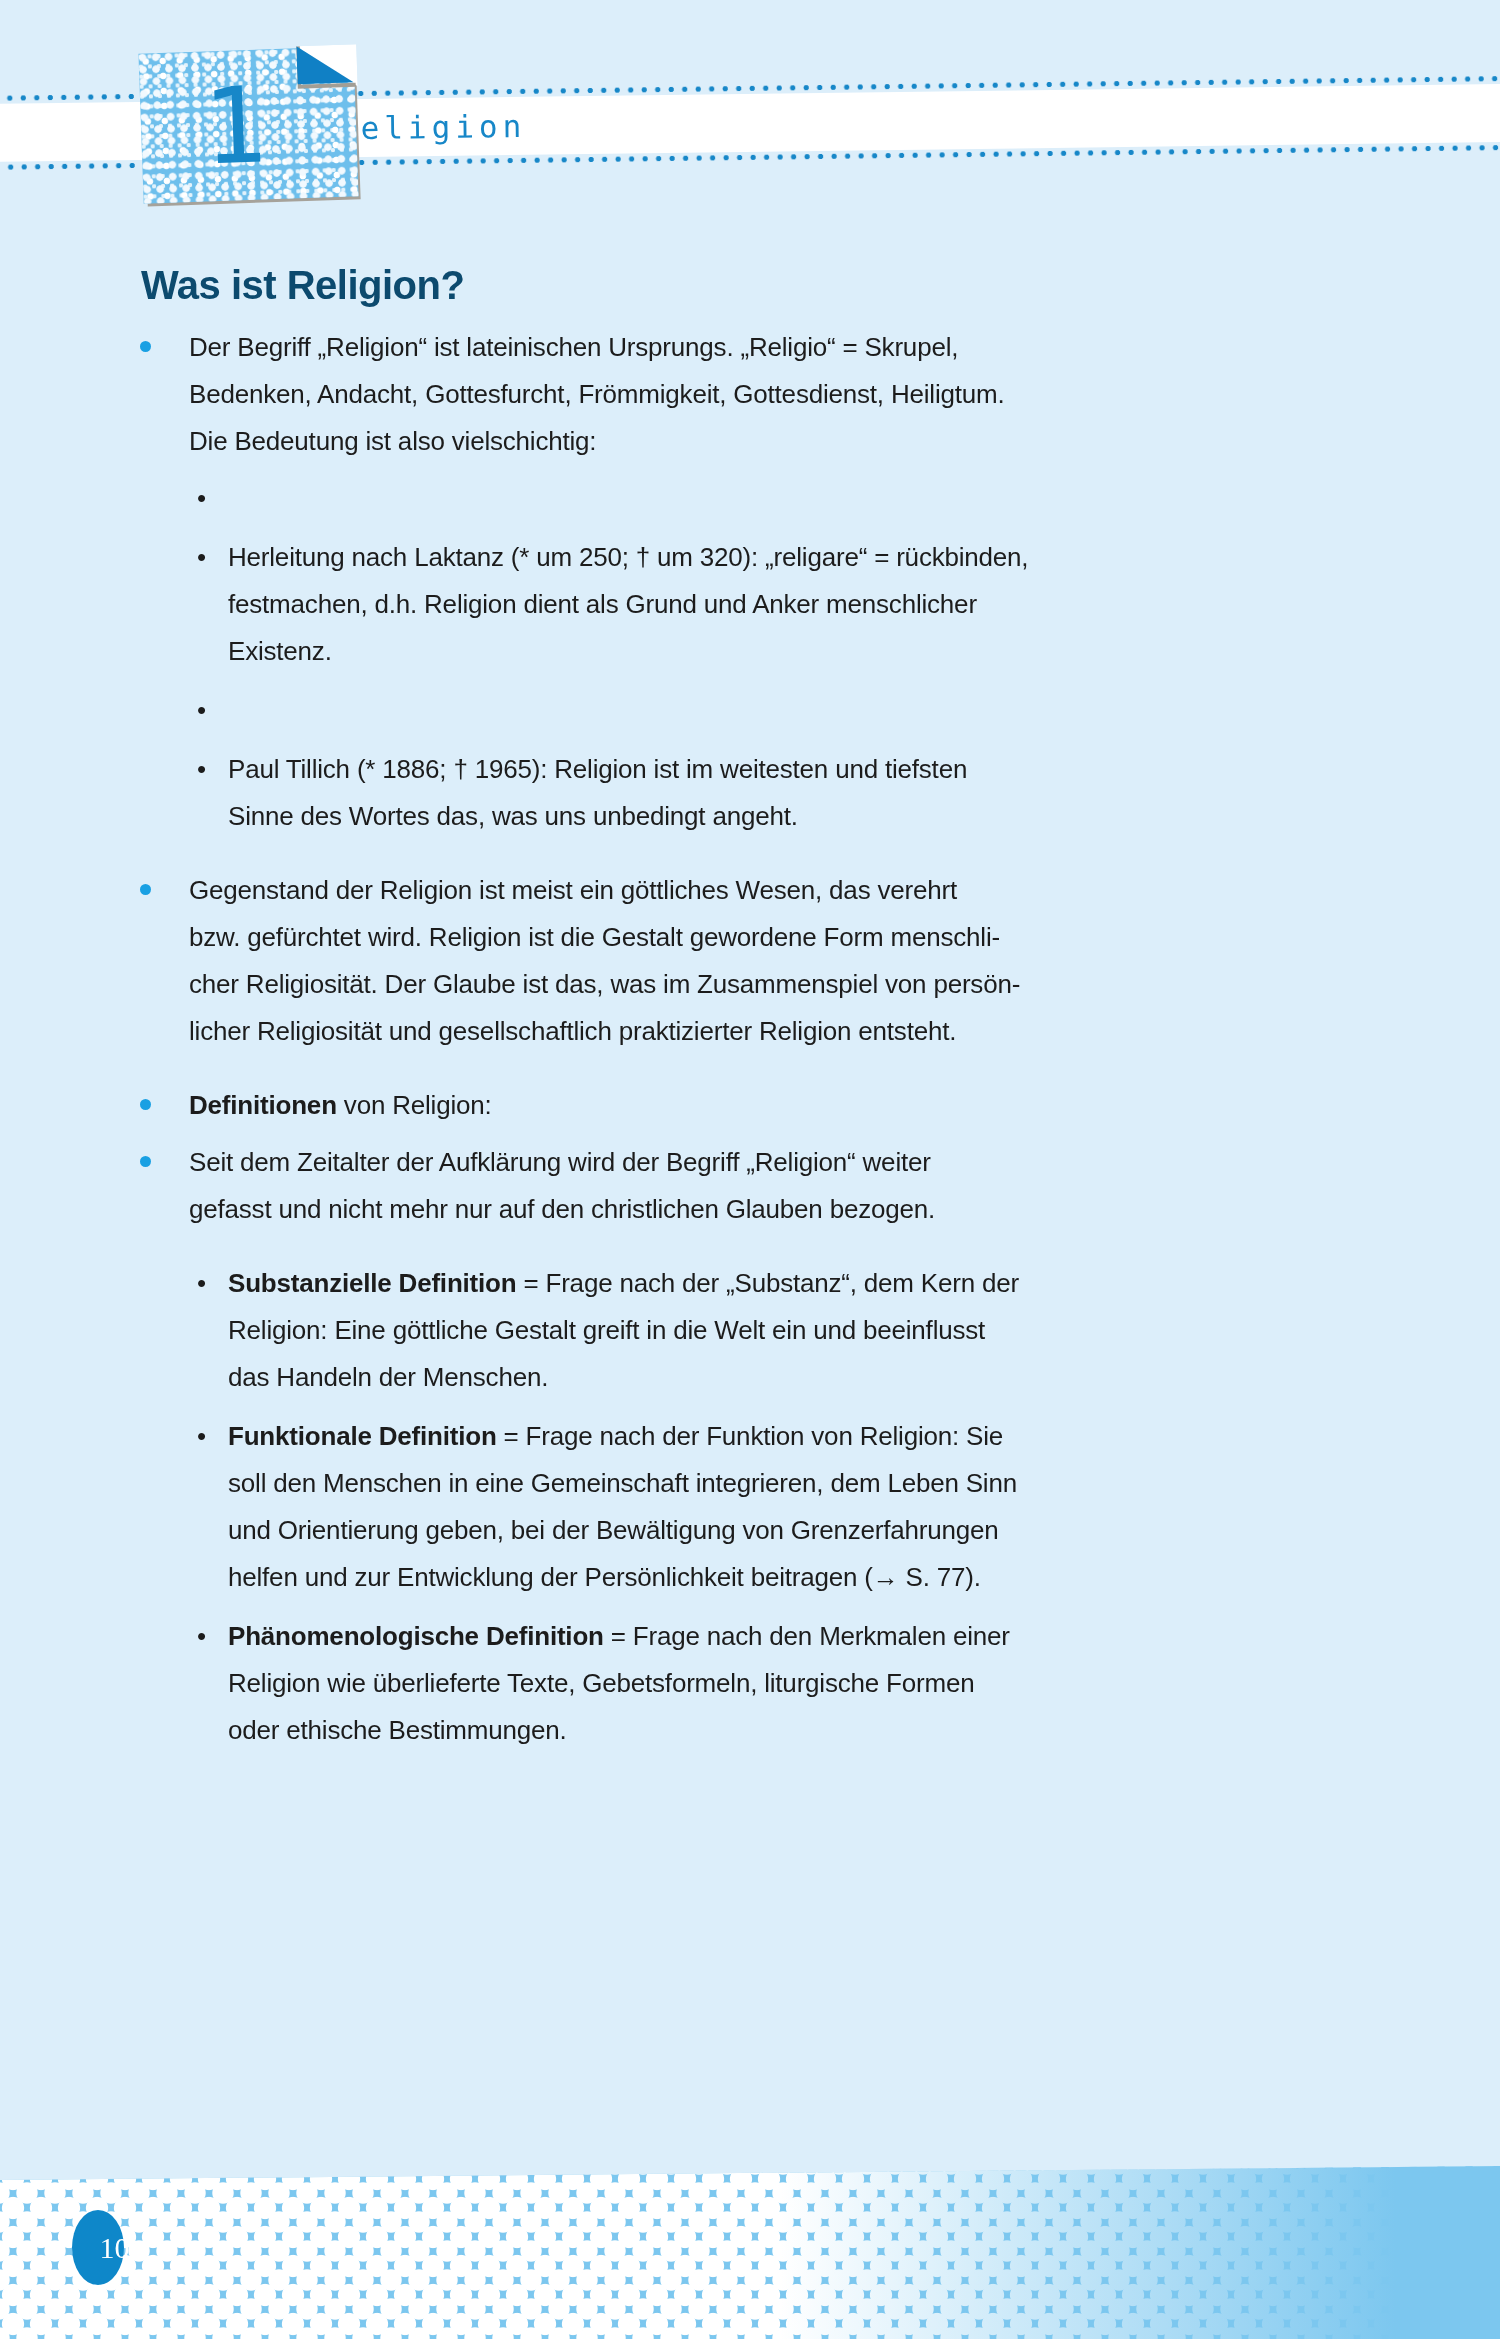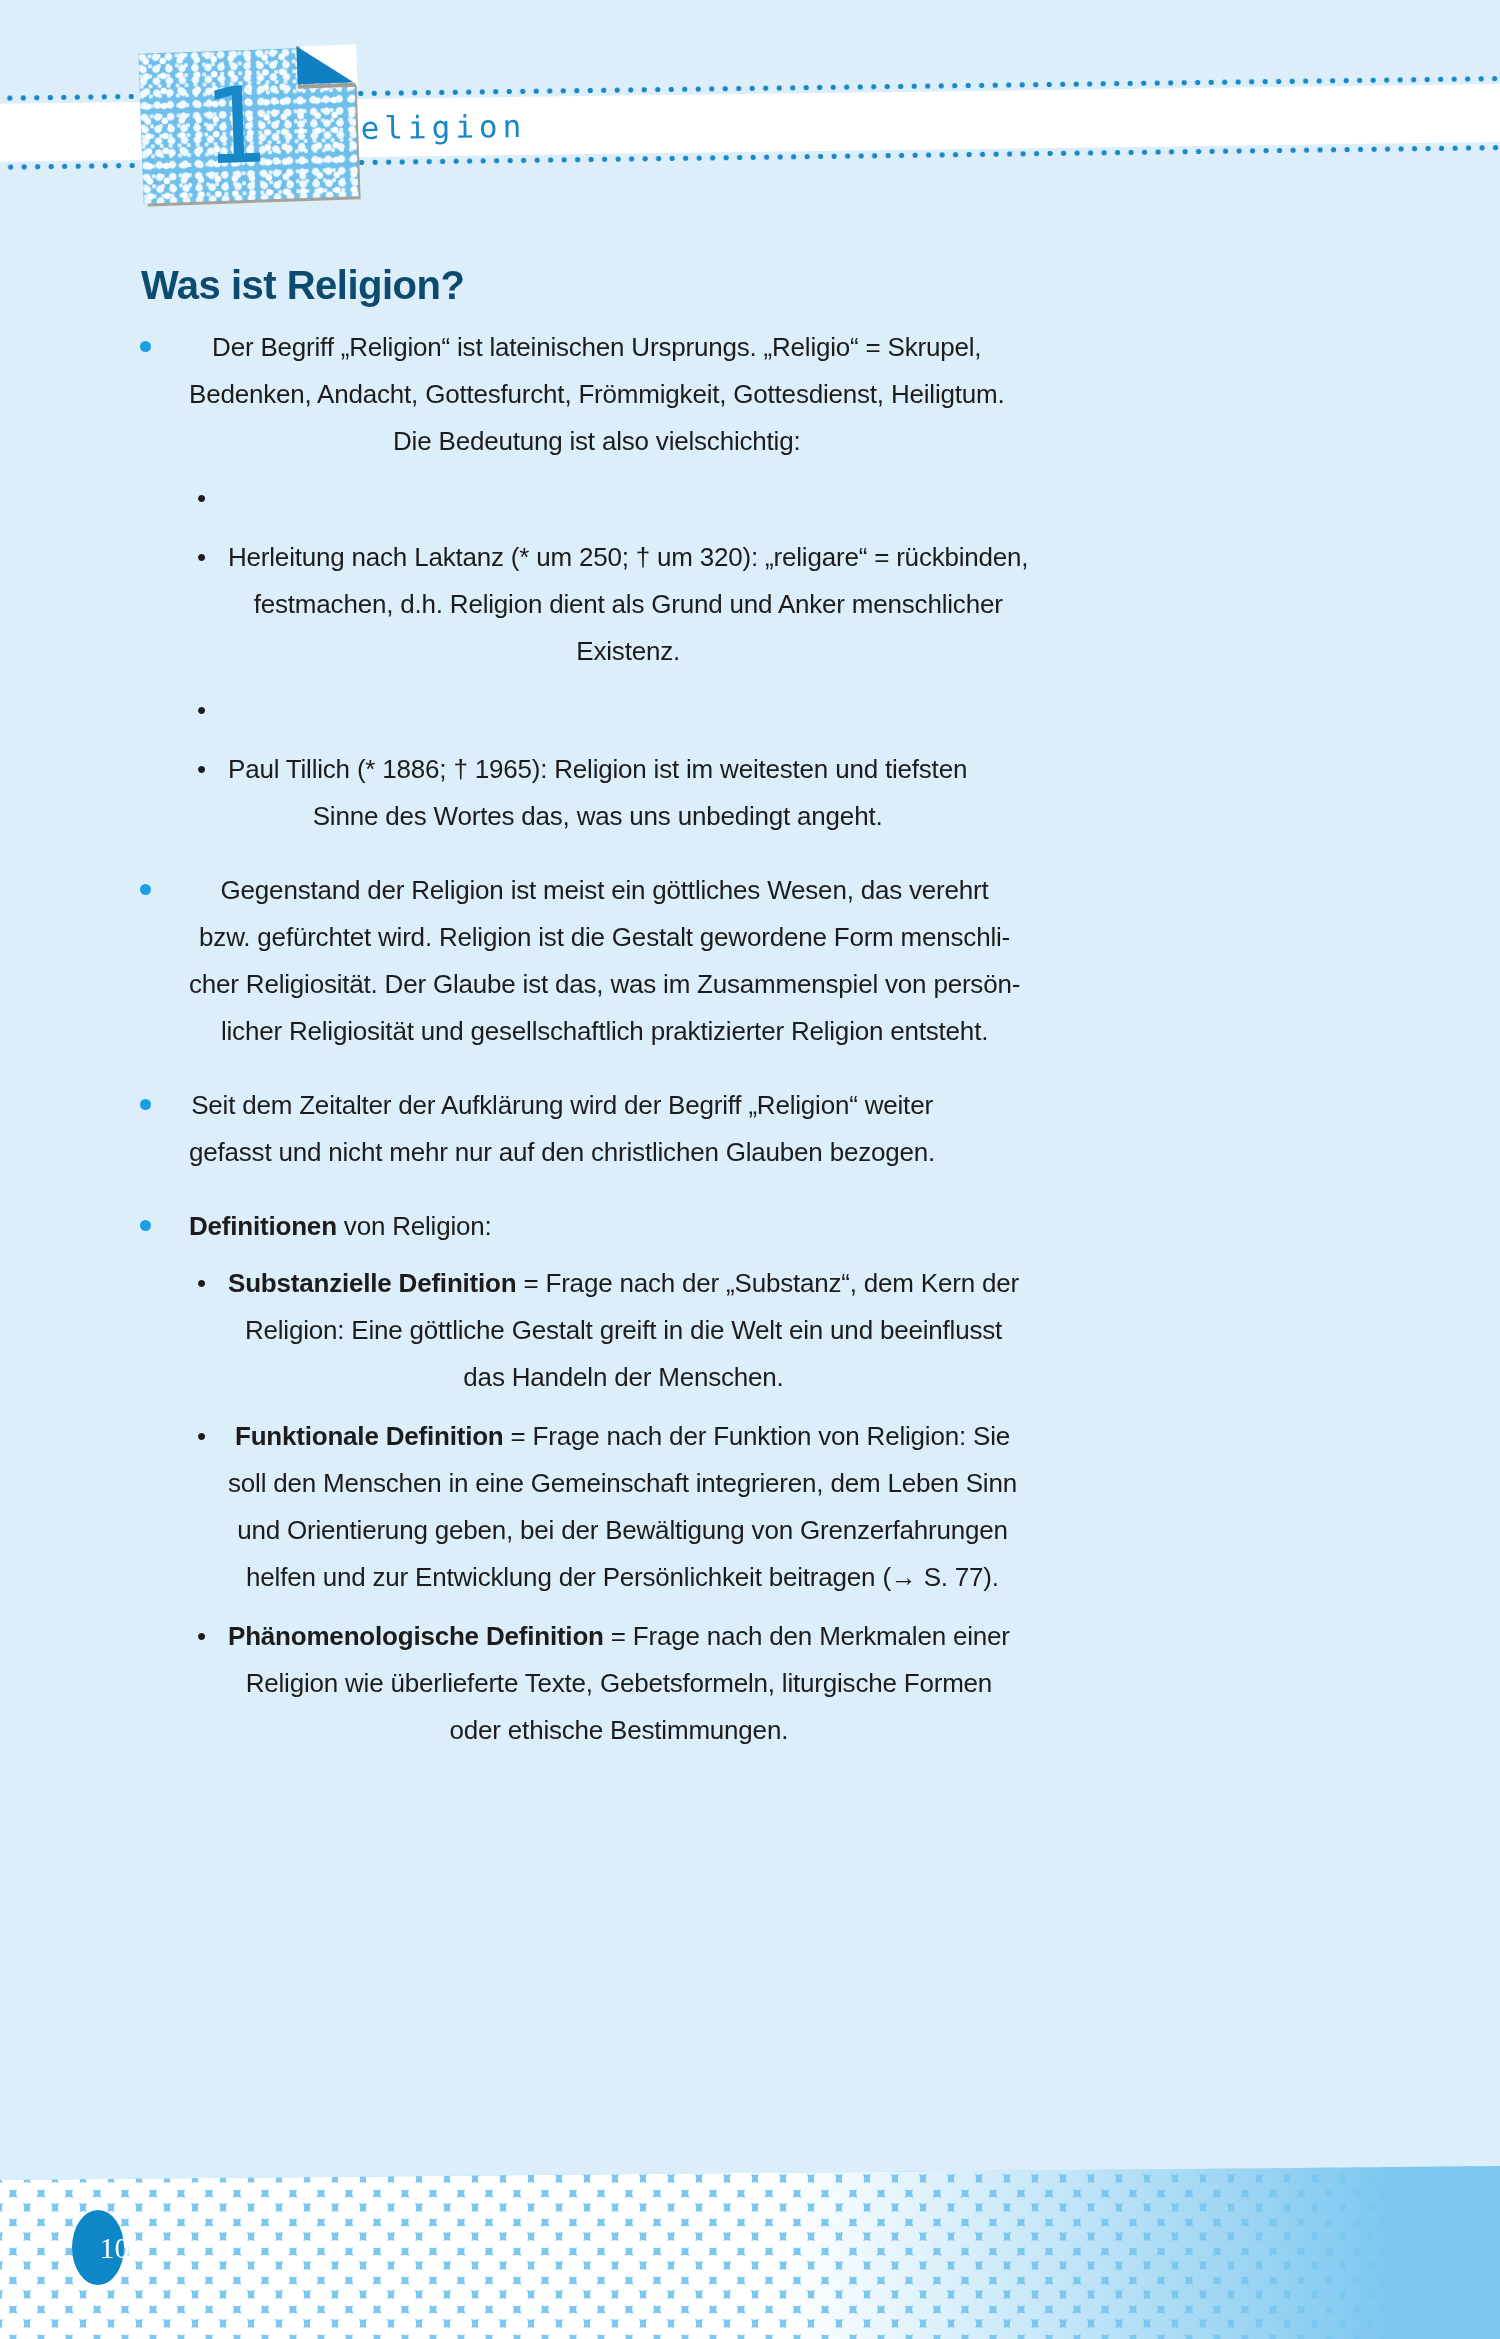--- a/index.html
+++ b/index.html
@@ -50,21 +50,21 @@
   .page-title{
     position:absolute;left:141px;top:236px;z-index:1;
     font-size:40px;font-weight:bold;letter-spacing:-0.5px;color:#0c4a6e;
   }
   .content{
     position:absolute;left:140px;top:324px;width:1180px;z-index:1;
   }
   .li{display:flex;align-items:flex-start;}
   .txt{
     font-size:26px;line-height:47px;color:#1c1c1c;
-    letter-spacing:-0.2px;white-space:pre-line;text-align:center;
+    letter-spacing:-0.2px;white-space:pre-line;
   }
   .txt .lead{font-weight:bold;}
   .l1{margin-bottom:27px;}
   .l1.has-children{margin-bottom:10px;}
   .l1 .marker{
     flex:none;width:11px;height:11px;border-radius:50%;
     background:#19a0e3;margin-top:17px;
   }
   .l1 .txt{margin-left:38px;}
   .l2{margin-bottom:12px;padding-left:57px;}
@@ -143,28 +143,28 @@
       <div class="txt">Paul Tillich (* 1886; † 1965): Religion ist im weitesten und tiefsten
 Sinne des Wortes das, was uns unbedingt angeht.</div>
     </div>
     <div class="li l1">
       <span class="marker"></span>
       <div class="txt">Gegenstand der Religion ist meist ein göttliches Wesen, das verehrt
 bzw. gefürchtet wird. Religion ist die Gestalt gewordene Form menschli-
 cher Religiosität. Der Glaube ist das, was im Zusammenspiel von persön-
 licher Religiosität und gesellschaftlich praktizierter Religion entsteht.</div>
     </div>
+    <div class="li l1 has-children">
+      <span class="marker"></span>
+      <div class="txt"><b class="lead">Definitionen</b> von Religion:</div>
+    </div>
     <div class="li l1">
       <span class="marker"></span>
       <div class="txt">Seit dem Zeitalter der Aufklärung wird der Begriff „Religion“ weiter
 gefasst und nicht mehr nur auf den christlichen Glauben bezogen.</div>
-    </div>
-    <div class="li l1 has-children">
-      <span class="marker"></span>
-      <div class="txt"><b class="lead">Definitionen</b> von Religion:</div>
     </div>
     <div class="li l2">
       <span class="marker">•</span>
       <div class="txt"><b class="lead">Substanzielle Definition</b> = Frage nach der „Substanz“, dem Kern der
 Religion: Eine göttliche Gestalt greift in die Welt ein und beeinflusst
 das Handeln der Menschen.</div>
     </div>
     <div class="li l2">
       <span class="marker">•</span>
       <div class="txt"><b class="lead">Funktionale Definition</b> = Frage nach der Funktion von Religion: Sie

